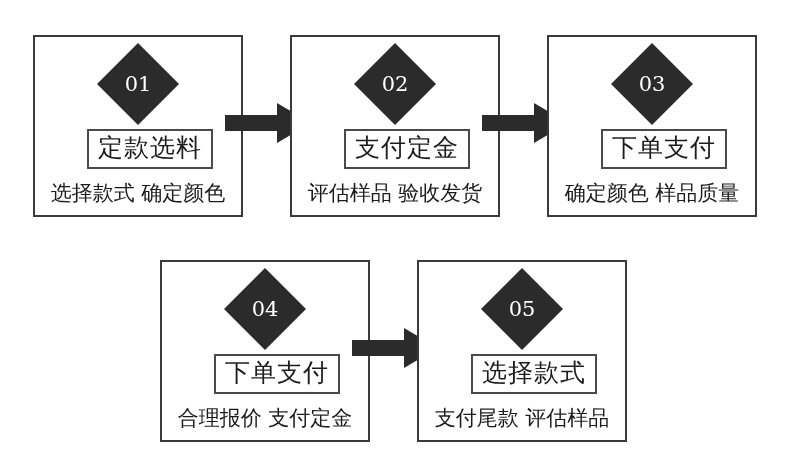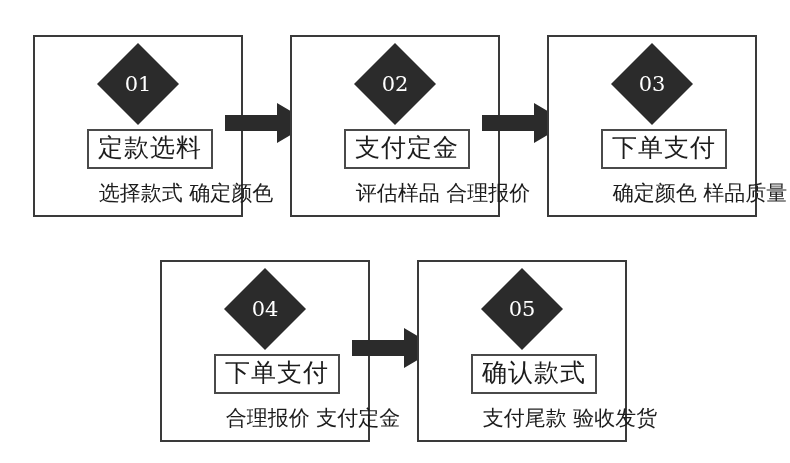--- a/index.html
+++ b/index.html
@@ -82,21 +82,20 @@
     position: absolute;
     left: 0;
     top: 144px;
     width: 100%;
     text-align: center;
     color: #1c1c1c;
     font-size: 21px;
     line-height: 1.15;
     letter-spacing: 0px;
     white-space: nowrap;
-    padding-left: 48px;
   }
 
   
   .arrow {
     position: absolute;
     display: block;
   }
   .arrow svg {
     display: block;
   }
@@ -122,21 +121,21 @@
     </svg>
   </div>
 
   <div class="step-box" style="left:290px; top:35px;">
     <div class="diamond">
       <div class="diamond-num">02</div>
     </div>
     <div class="title-wrap">
       <span class="title-box">支付定金</span>
     </div>
-    <div class="subtitle">评估样品 合理报价</div>
+    <div class="subtitle">评估样品 验收发货</div>
   </div>
 
   <div class="arrow" style="left:482px; top:103px;">
     <svg width="86" height="40" viewBox="0 0 86 40" aria-hidden="true">
       <polygon points="0,12 52,12 52,0 86,20 52,40 52,28 0,28" fill="#2b2b2b"></polygon>
     </svg>
   </div>
 
   <div class="step-box" style="left:547px; top:35px;">
     <div class="diamond">
@@ -162,18 +161,18 @@
     <svg width="86" height="40" viewBox="0 0 86 40" aria-hidden="true">
       <polygon points="0,12 52,12 52,0 86,20 52,40 52,28 0,28" fill="#2b2b2b"></polygon>
     </svg>
   </div>
 
   <div class="step-box" style="left:417px; top:260px;">
     <div class="diamond">
       <div class="diamond-num">05</div>
     </div>
     <div class="title-wrap">
-      <span class="title-box">确认款式</span>
+      <span class="title-box">选择款式</span>
     </div>
-    <div class="subtitle">支付尾款 验收发货</div>
+    <div class="subtitle">支付尾款 评估样品</div>
   </div>
 
 </div>
 
 </body></html>

